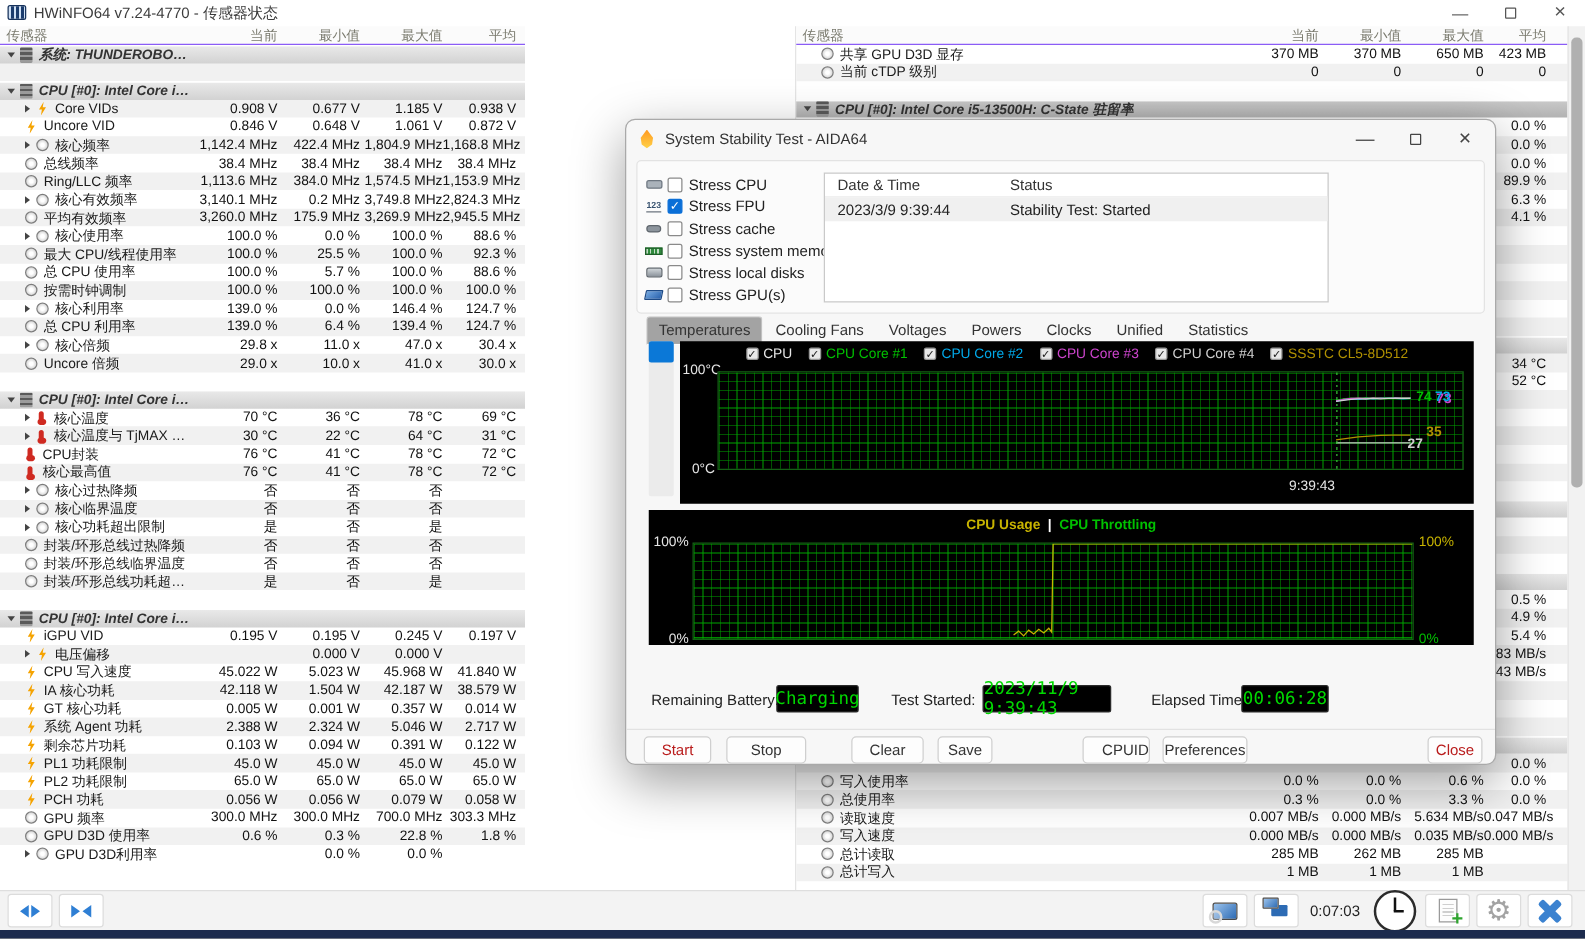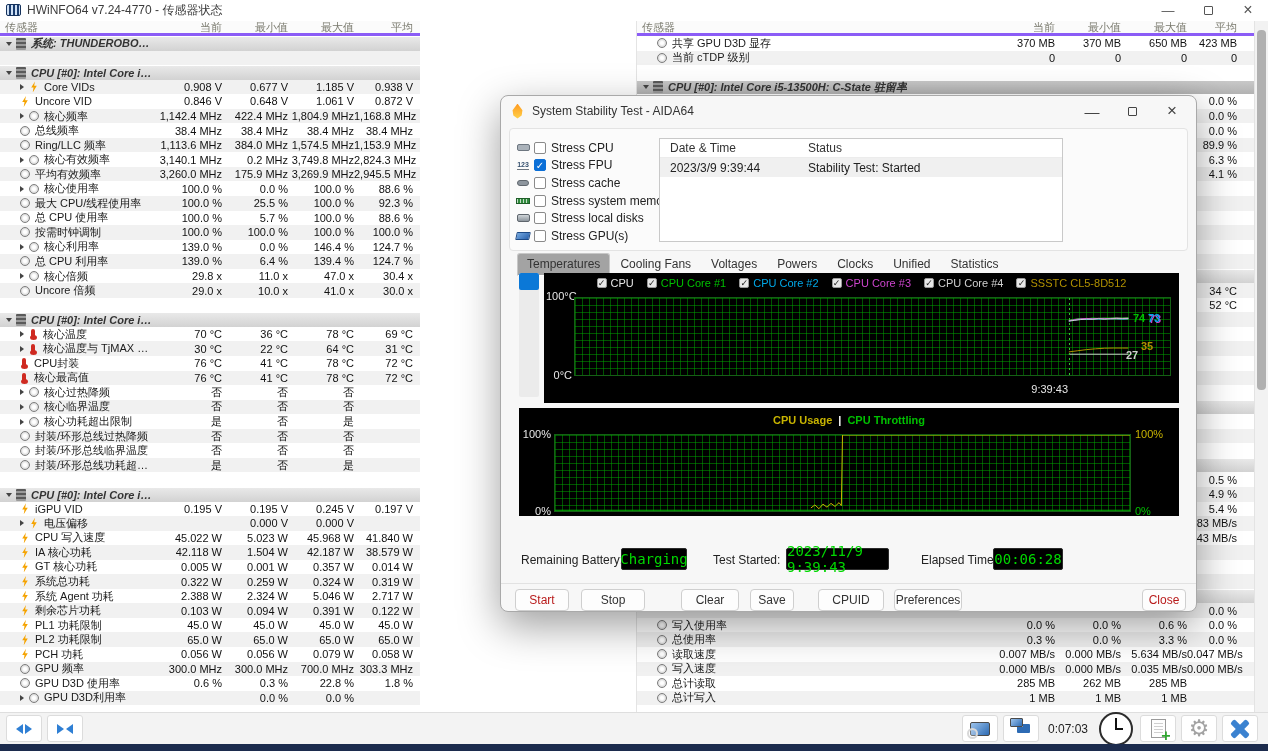--- a/index.html
+++ b/index.html
@@ -16,21 +16,21 @@
   .win-controls .wc{ width:40px; height:20px; display:flex; align-items:center; justify-content:center; color:#555; font-size:13px; }
   .rest-glyph{ width:9px; height:9px; border:1px solid #555; border-radius:1px; }
 
   .panes{ position:absolute; top:21px; left:0; right:0; bottom:39px; display:flex; background:#fff; }
   .pane{ position:relative; }
   .pane-l{ width:420px; }
   .pane-gap{ flex:1; border-right:1px solid #e4e4e4; }
   .pane-r{ width:631px; }
 
   .cols-header{ height:15px; display:flex; align-items:center; font-size:11px; color:#7a7a6e;
-                background:#fbfbfb; border-bottom:3px solid #8b5cf6; }
+                background:#fbfbfb; border-bottom:1px solid #8b5cf6; }
   .h-label{ flex:1; padding-left:5px; }
   .h-val{ width:66px; text-align:right; flex:none; }
   .pane-l .h-val:last-child{ padding-right:7px; }
   .pane-r .h-val:last-child{ width:67px; padding-right:17px; }
   .pane-r .rows, .pane-r .cols-header{ margin-right:14px; }
 
   .s-row{ height:14.55px; display:flex; align-items:center; font-size:11px; color:#1a1a1a;
           white-space:nowrap; overflow:hidden; }
   .rows .s-row:nth-child(even){ background:#f1f1f1; }
   .c-label{ flex:1; display:flex; align-items:center; overflow:hidden; }
@@ -164,21 +164,21 @@
         align-items:center; justify-content:center; }
   .dlg-sep{ position:absolute; left:0; right:0; top:487px; border-top:1px solid #e2e2e2; }
   .dlg-btns{ position:absolute; left:14px; right:10px; top:492px; height:24px; display:flex; align-items:center; }
   .dlg-btns button{ height:22px; background:#fdfdfd; border:1px solid #cfcfcf; border-radius:4px; font-size:12px;
                     color:#333; font-family:"Liberation Sans", sans-serif; }
   .dlg-btns button.dis{ color:#b91c1c; }
   .dlg-btns button:nth-child(1){ width:54px; }
   .dlg-btns button:nth-child(2){ width:64px; margin-left:12px; }
   .dlg-btns button:nth-child(3){ width:58px; margin-left:36px; }
   .dlg-btns button:nth-child(4){ width:44px; margin-left:11px; }
-  .dlg-btns button:nth-child(5){ width:66px; margin-left:24px; }
+  .dlg-btns button:nth-child(5){ width:54px; margin-left:72px;text-align:right; }
   .dlg-btns button:nth-child(6){ width:68px; margin-left:10px; }
   .dlg-btns button:nth-child(7){ width:44px; margin-left:auto; }
 </style>
 </head>
 <body>
 
 <div class="screen">
 
   <div class="titlebar">
     <span class="app-icon"></span>
@@ -571,30 +571,20 @@
           </div>
           <div class="s-row datar">
             <span class="c-label">
               <span class="ic ic-volt"></span>
               <span class="lbl">GT 核心功耗</span>
             </span>
             <span class="c-val">0.005 W</span>
             <span class="c-val">0.001 W</span>
             <span class="c-val">0.357 W</span>
             <span class="c-val">0.014 W</span>
-          </div>
-          <div class="s-row datar">
-            <span class="c-label">
-              <span class="ic ic-volt"></span>
-              <span class="lbl">系统总功耗</span>
-            </span>
-            <span class="c-val">0.322 W</span>
-            <span class="c-val">0.259 W</span>
-            <span class="c-val">0.324 W</span>
-            <span class="c-val">0.319 W</span>
           </div>
           <div class="s-row datar">
             <span class="c-label">
               <span class="ic ic-volt"></span>
               <span class="lbl">系统 Agent 功耗</span>
             </span>
             <span class="c-val">2.388 W</span>
             <span class="c-val">2.324 W</span>
             <span class="c-val">5.046 W</span>
             <span class="c-val">2.717 W</span>

